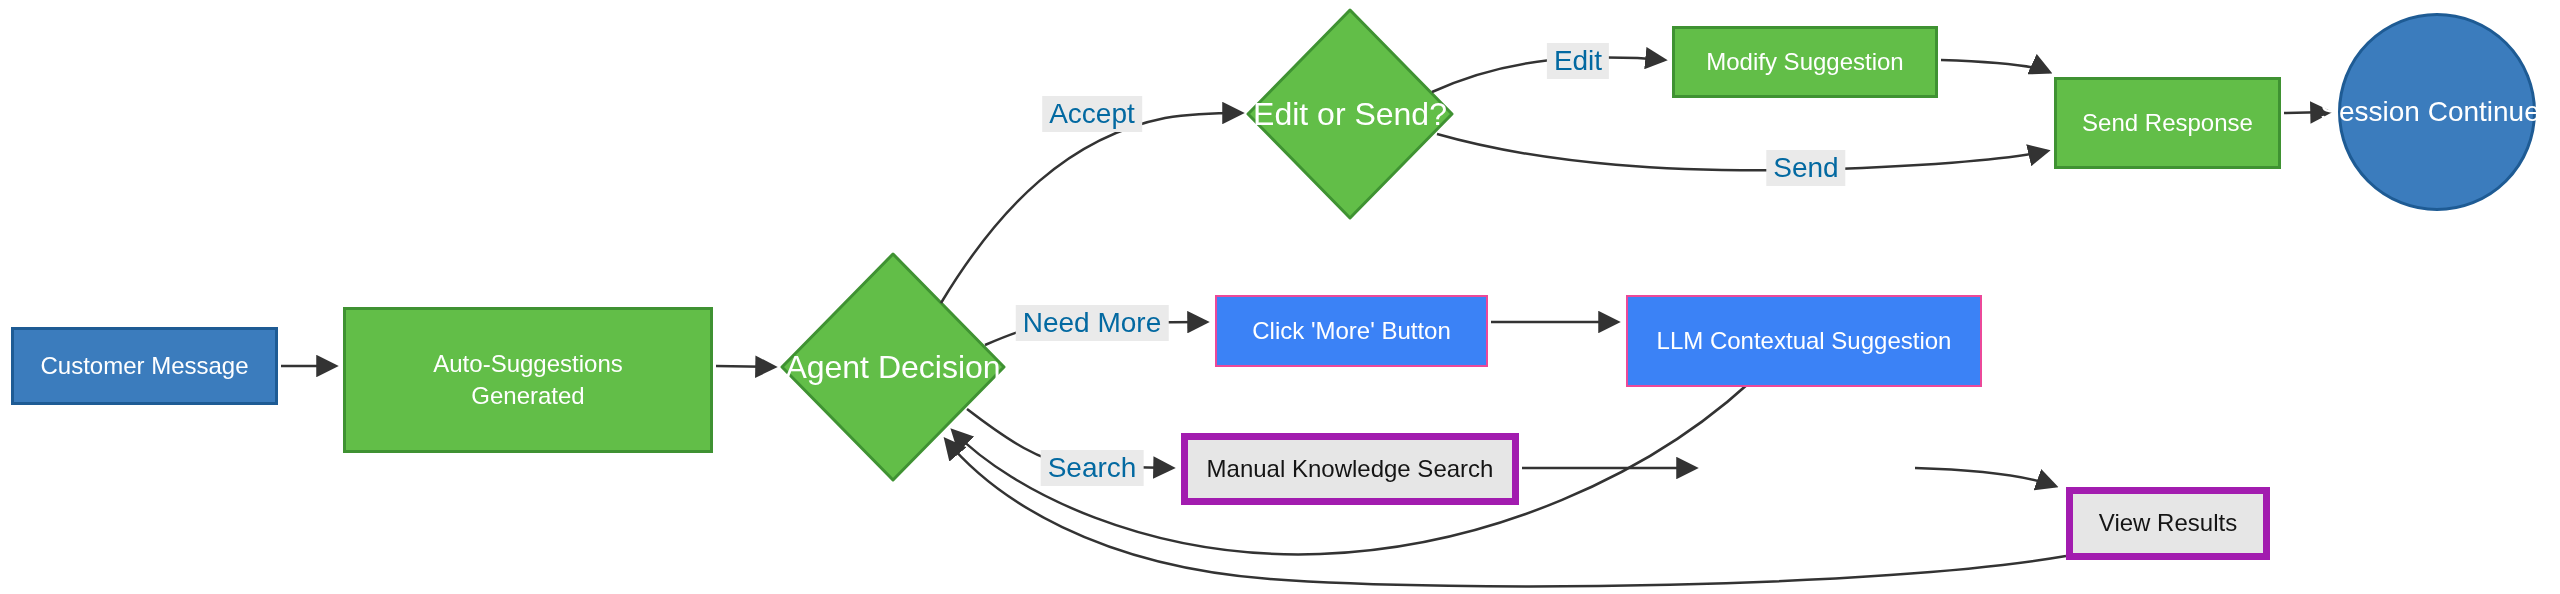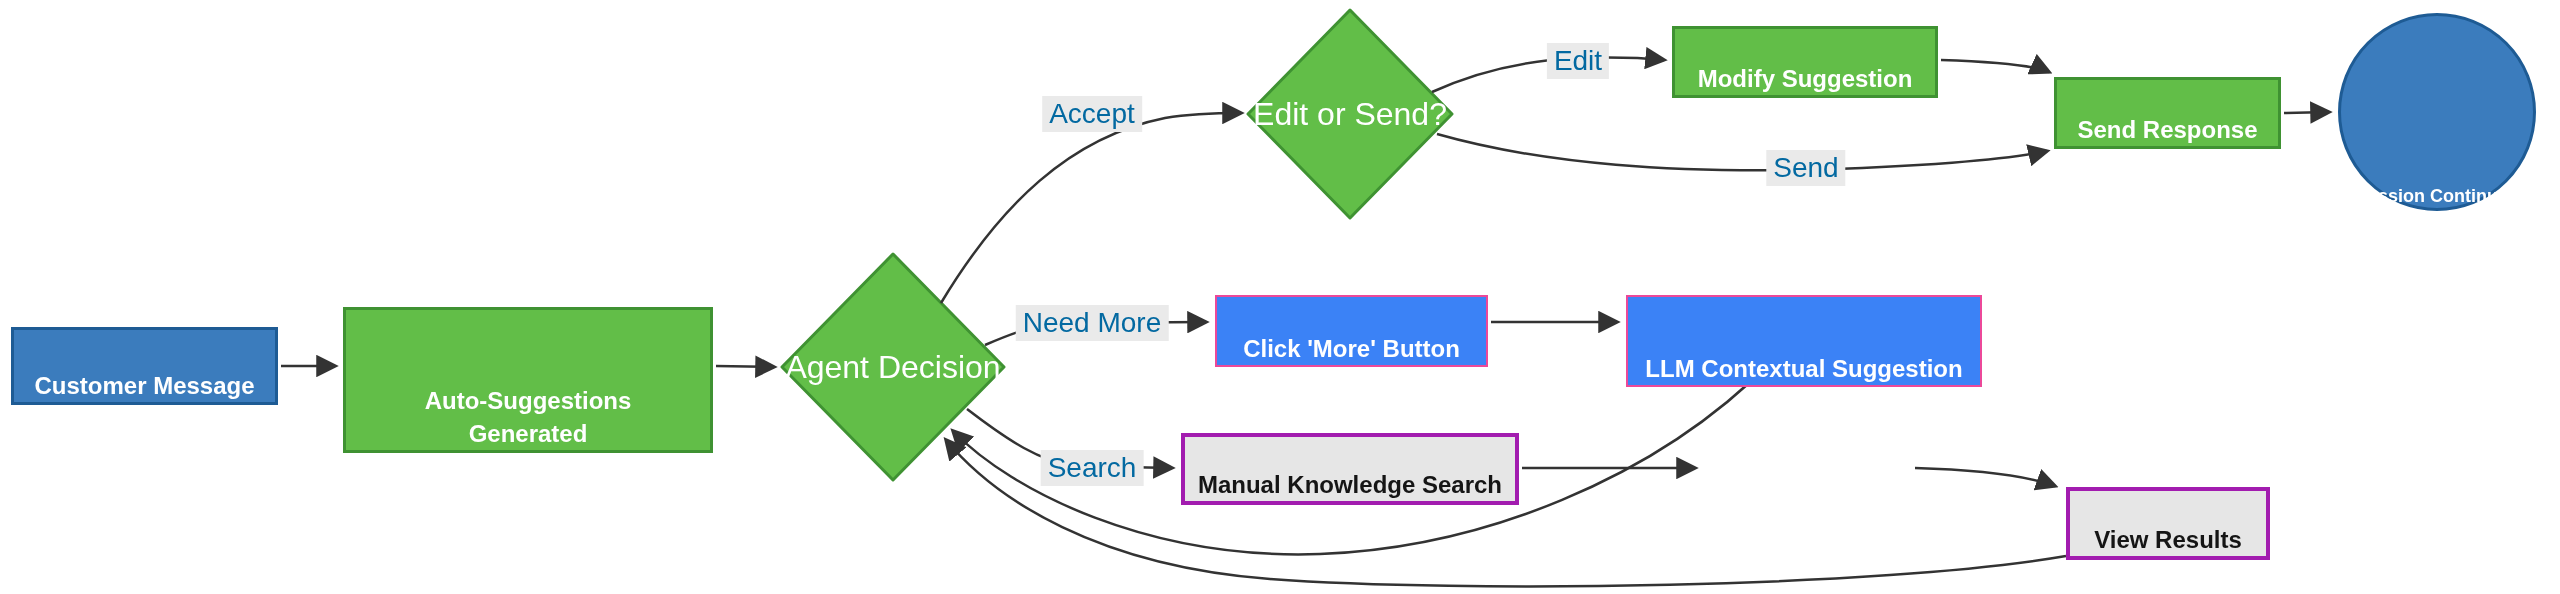--- a/index.html
+++ b/index.html
@@ -6,33 +6,32 @@
   .canvas {
     position:relative;
     width:2560px; height:594px;
     background:#ffffff;
     font-family:"Liberation Sans", sans-serif;
     overflow:hidden;
   }
   .layer { position:absolute; left:0; top:0; width:2560px; height:594px; }
   .node {
     position:absolute;
-    display:flex; align-items:flex-end; justify-content:center;
+    display:flex; align-items:center; justify-content:center;
     text-align:center;
     font-size:24px;
     box-sizing:border-box;
     white-space:pre-line;
     line-height:1.35;
-    font-weight:bold;
   }
   .rect-blue   { background:#3B7CBD; border:3px solid #1E5B94; color:#ffffff; }
   .rect-green  { background:#62BE48; border:3px solid #3F9232; color:#ffffff; }
   .rect-purple { background:#3b82f6; border:2px solid #ec4899; color:#ffffff;margin-top:8px; }
-  .rect-gray   { background:#E6E6E6; border:4px solid #a21caf; color:#151515; }
-  .circle      { border-radius:50%; white-space:nowrap; font-size:18px; }
+  .rect-gray   { background:#E6E6E6; border:7px solid #a21caf; color:#151515; }
+  .circle      { border-radius:50%; white-space:nowrap; font-size:28px; }
   .diamond-label {
     position:absolute;
     transform:translate(-50%,-50%);
     color:#ffffff;
     font-size:32px;
     white-space:nowrap;
   }
   .edge-label {
     position:absolute;
     transform:translate(-50%,-50%);
@@ -82,21 +81,21 @@
 
   <div class="node rect-green" style="left:343px; top:307px; width:370px; height:146px;">
     <span>Auto-Suggestions
 Generated</span>
   </div>
 
   <div class="node rect-green" style="left:1672px; top:26px; width:266px; height:72px;">
     <span>Modify Suggestion</span>
   </div>
 
-  <div class="node rect-green" style="left:2054px; top:77px; width:227px; height:72px;">
+  <div class="node rect-green" style="left:2054px; top:77px; width:227px; height:92px;">
     <span>Send Response</span>
   </div>
 
   <div class="node rect-blue circle" style="left:2338px; top:13px; width:198px; height:198px;">
     <span>Session Continues</span>
   </div>
 
   <div class="node rect-purple" style="left:1215px; top:287px; width:273px; height:72px;">
     <span>Click 'More' Button</span>
   </div>

